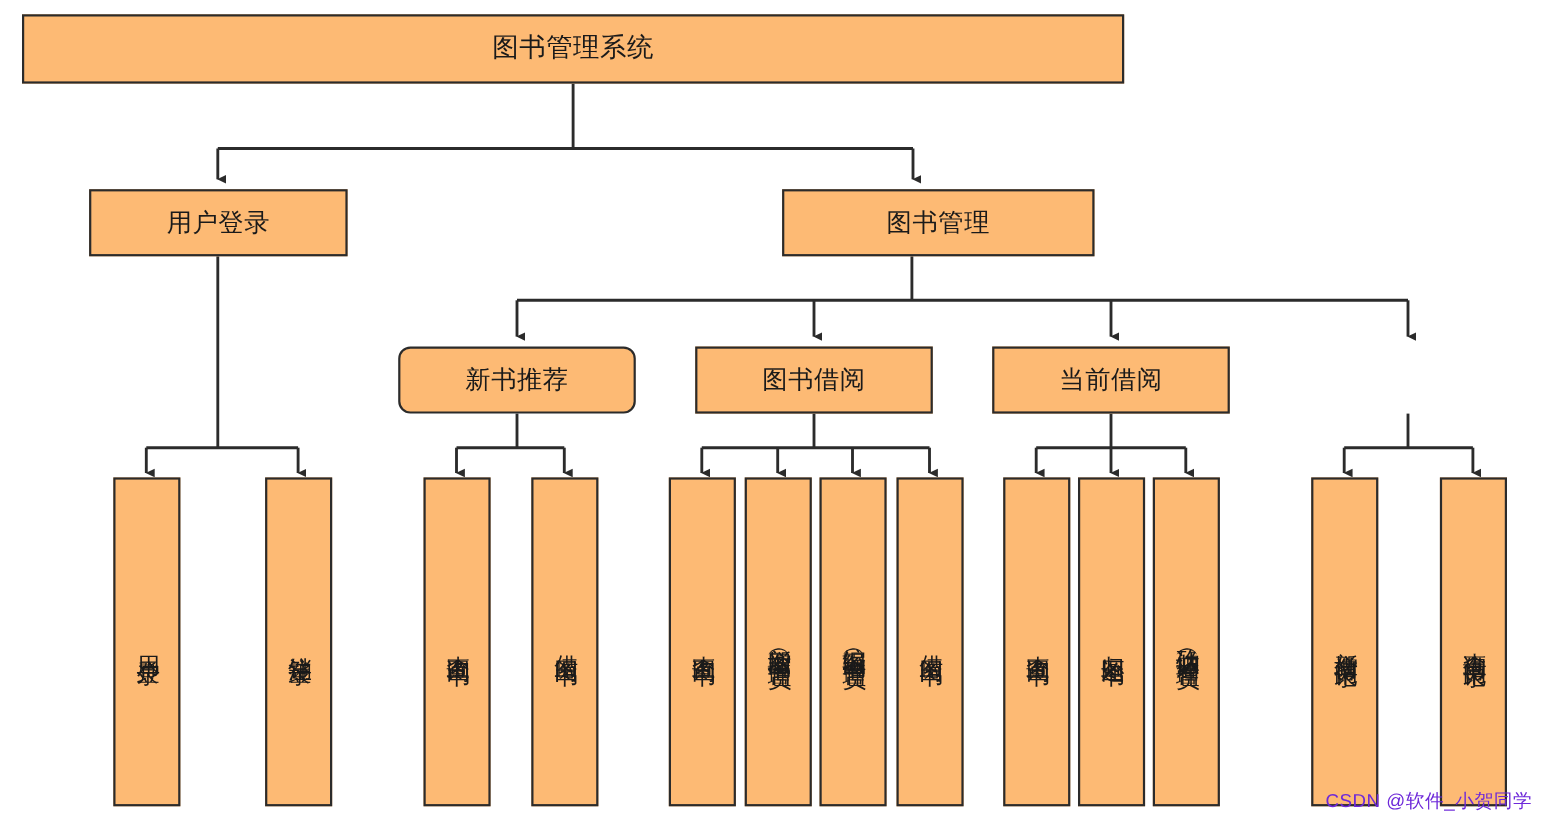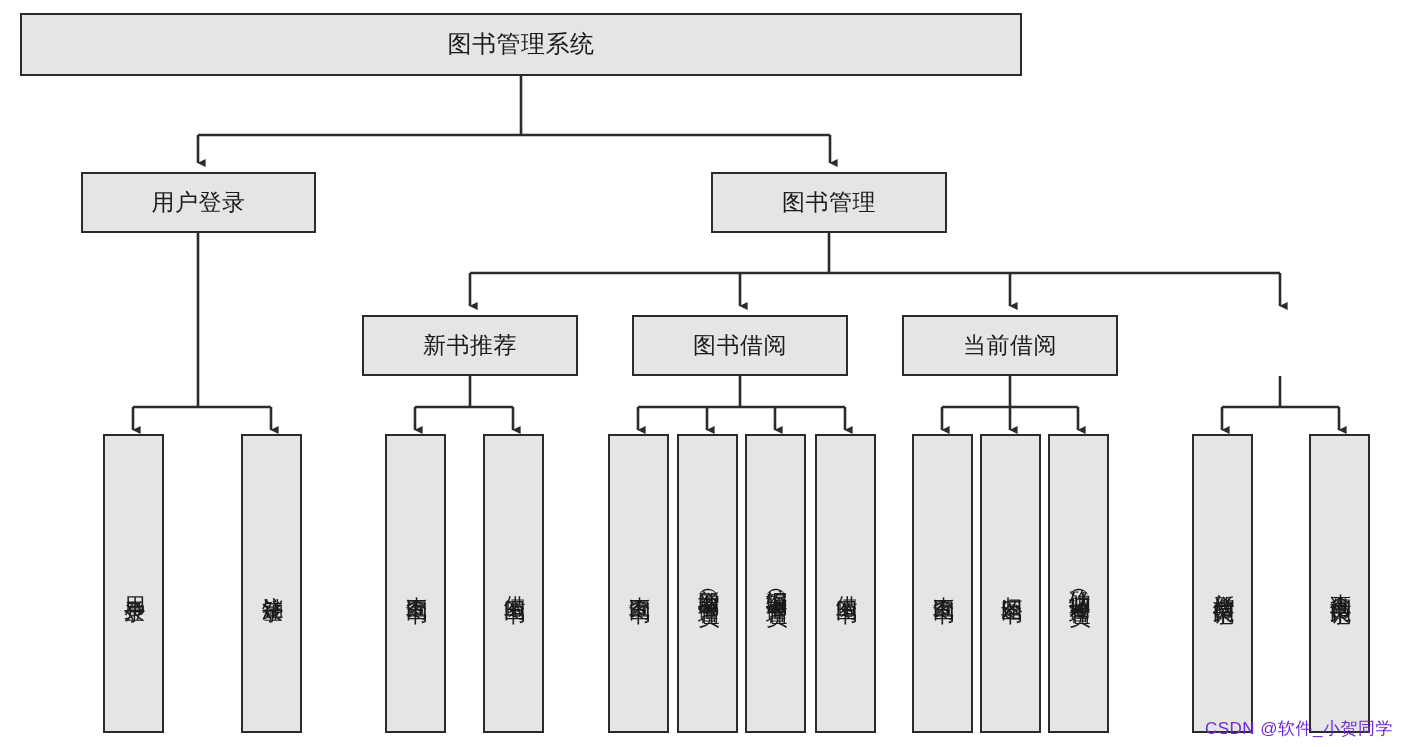--- a/index.html
+++ b/index.html
@@ -24,21 +24,21 @@
     left: 0;
     top: 0;
     width: 1405px;
     height: 747px;
     pointer-events: none;
   }
   
   .node {
     position: absolute;
     box-sizing: border-box;
-    background: #e5e5e5;
+    background: #fdba74;
     border: 2.5px solid #2b2b2b;
     display: flex;
     align-items: center;
     justify-content: center;
     color: #1a1a1a;
   }
   .node .label {
     display: block;
     text-align: center;
     line-height: 1.18;
@@ -134,25 +134,25 @@
   </svg>
 
   <div class="node horiz root" style="left:20px; top:13px; width:1002px; height:63px;">
     <span class="label">图书管理系统</span>
   </div>
 
   <div class="node horiz" style="left:81px; top:172px; width:235px; height:61px;">
     <span class="label">用户登录</span>
   </div>
 
-  <div class="node horiz" style="left:711px; top:172px; width:236px; height:61px;">
+  <div class="node horiz" style="left:711px; top:172px; width:284px; height:61px;">
     <span class="label">图书管理</span>
   </div>
 
-  <div class="node horiz" style="left:362px; top:315px; width:216px; height:61px;">
+  <div class="node horiz" style="left:362px; top:315px; width:216px; height:61px;border-radius:11px;">
     <span class="label">新书推荐</span>
   </div>
 
   <div class="node horiz" style="left:902px; top:315px; width:216px; height:61px;">
     <span class="label">当前借阅</span>
   </div>
 
   <div class="node horiz" style="left:632px; top:315px; width:216px; height:61px;">
     <span class="label">图书借阅</span>
   </div>

